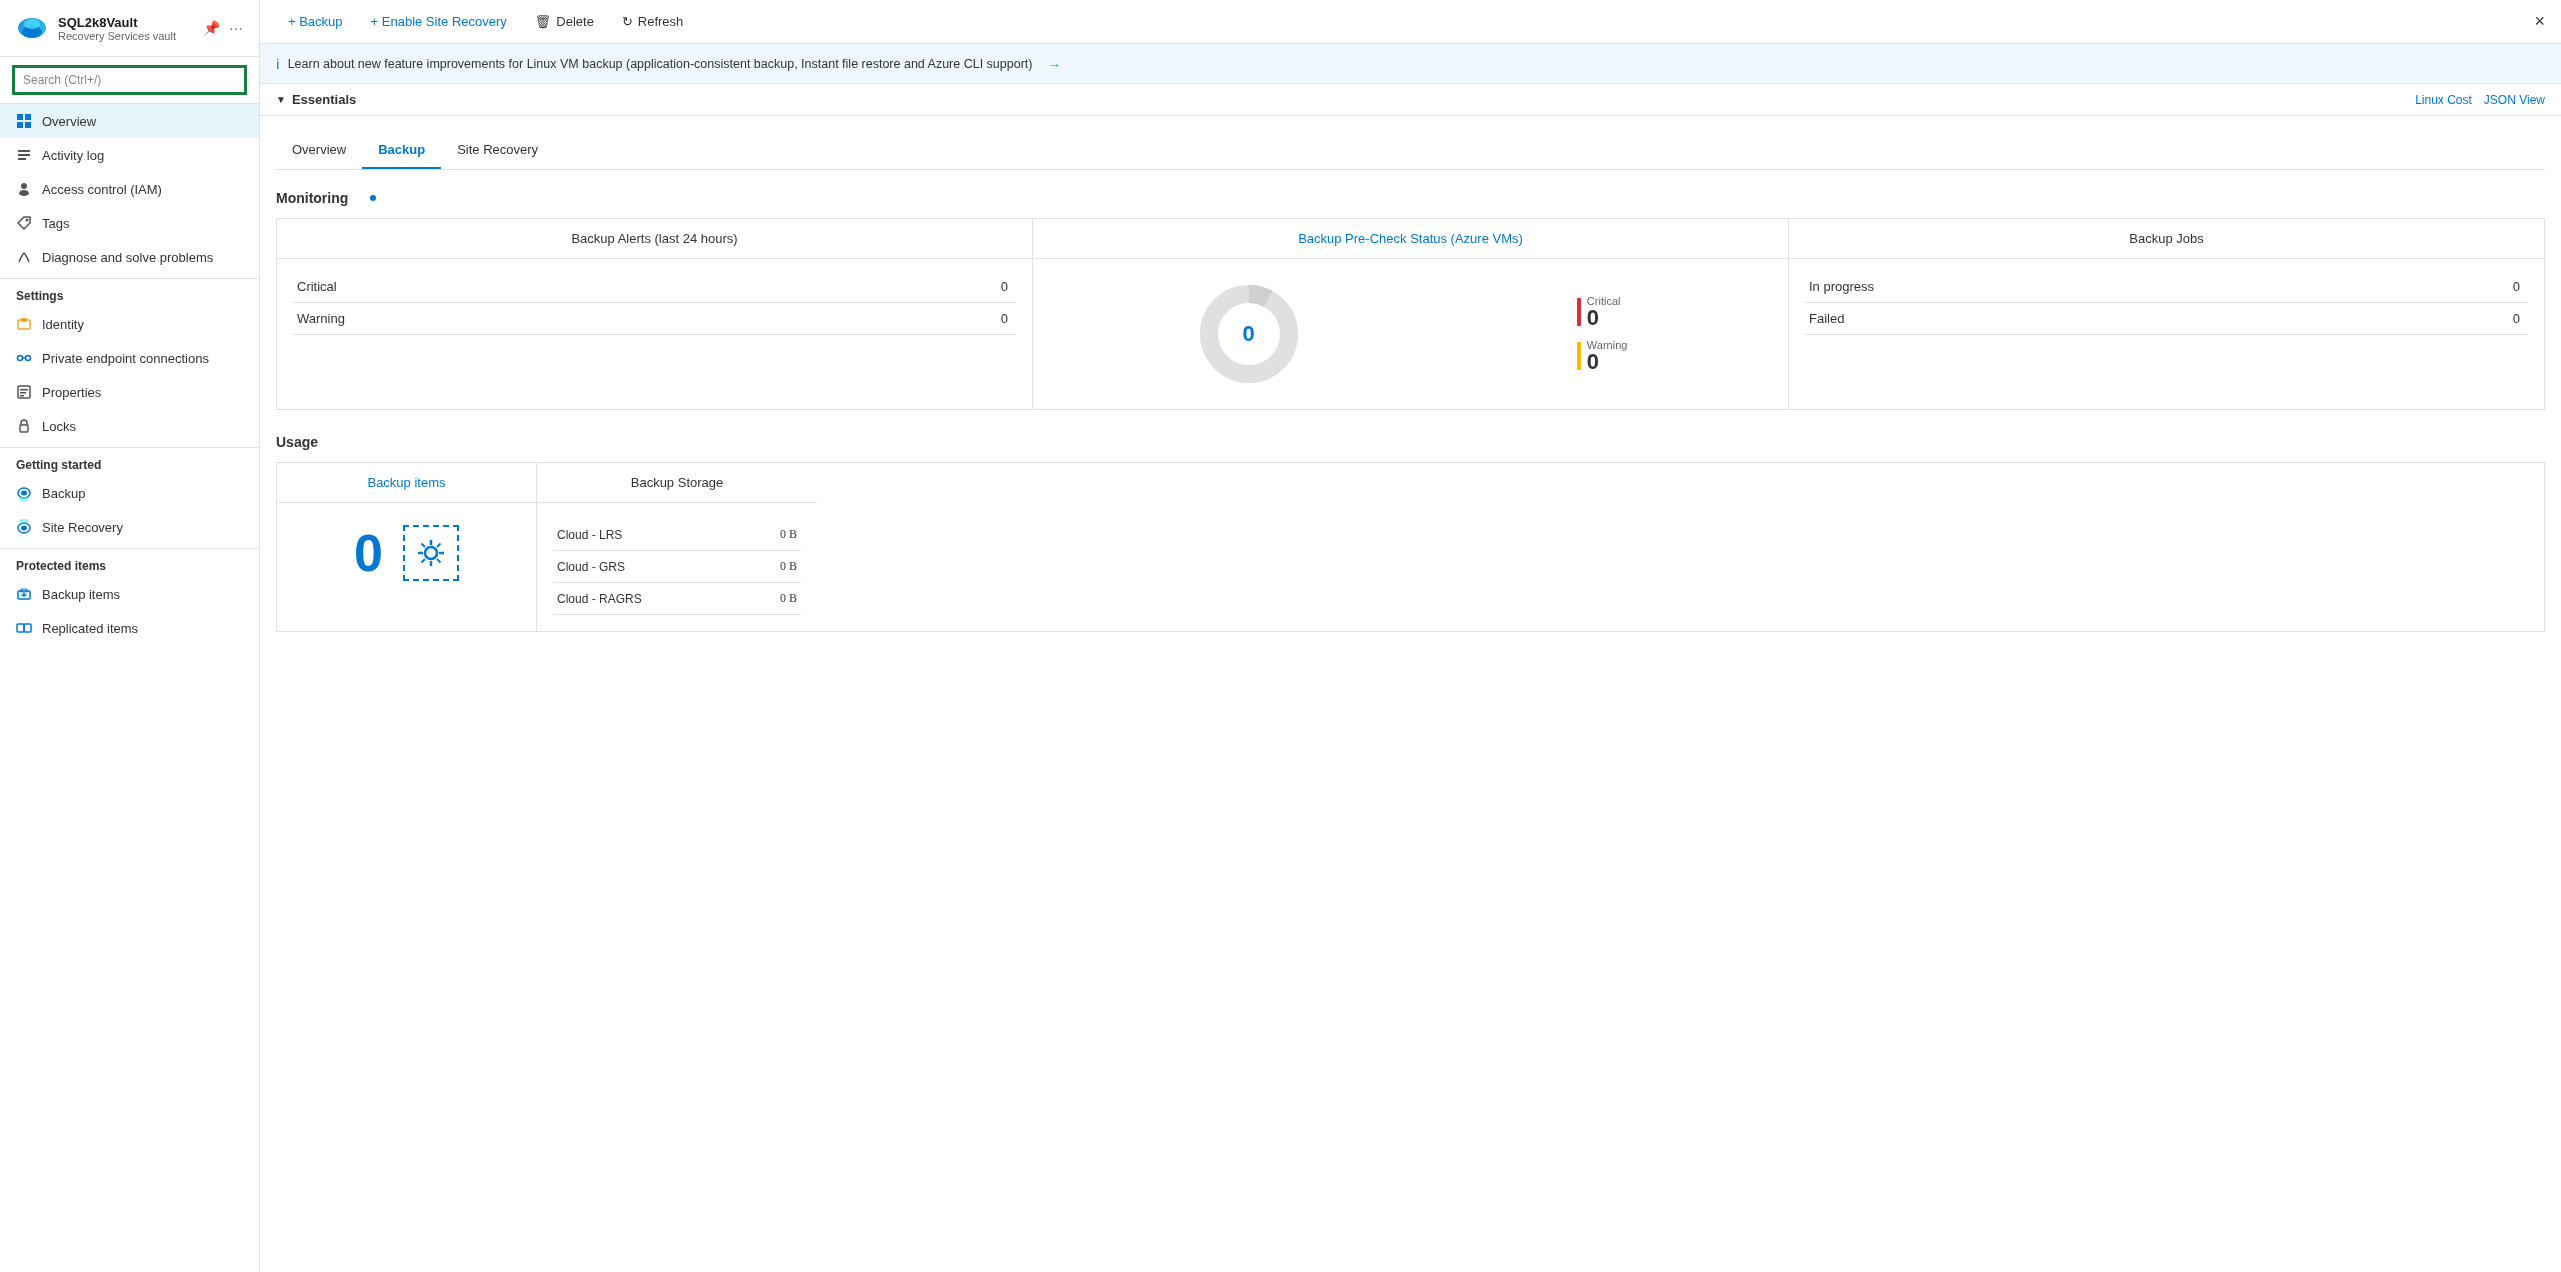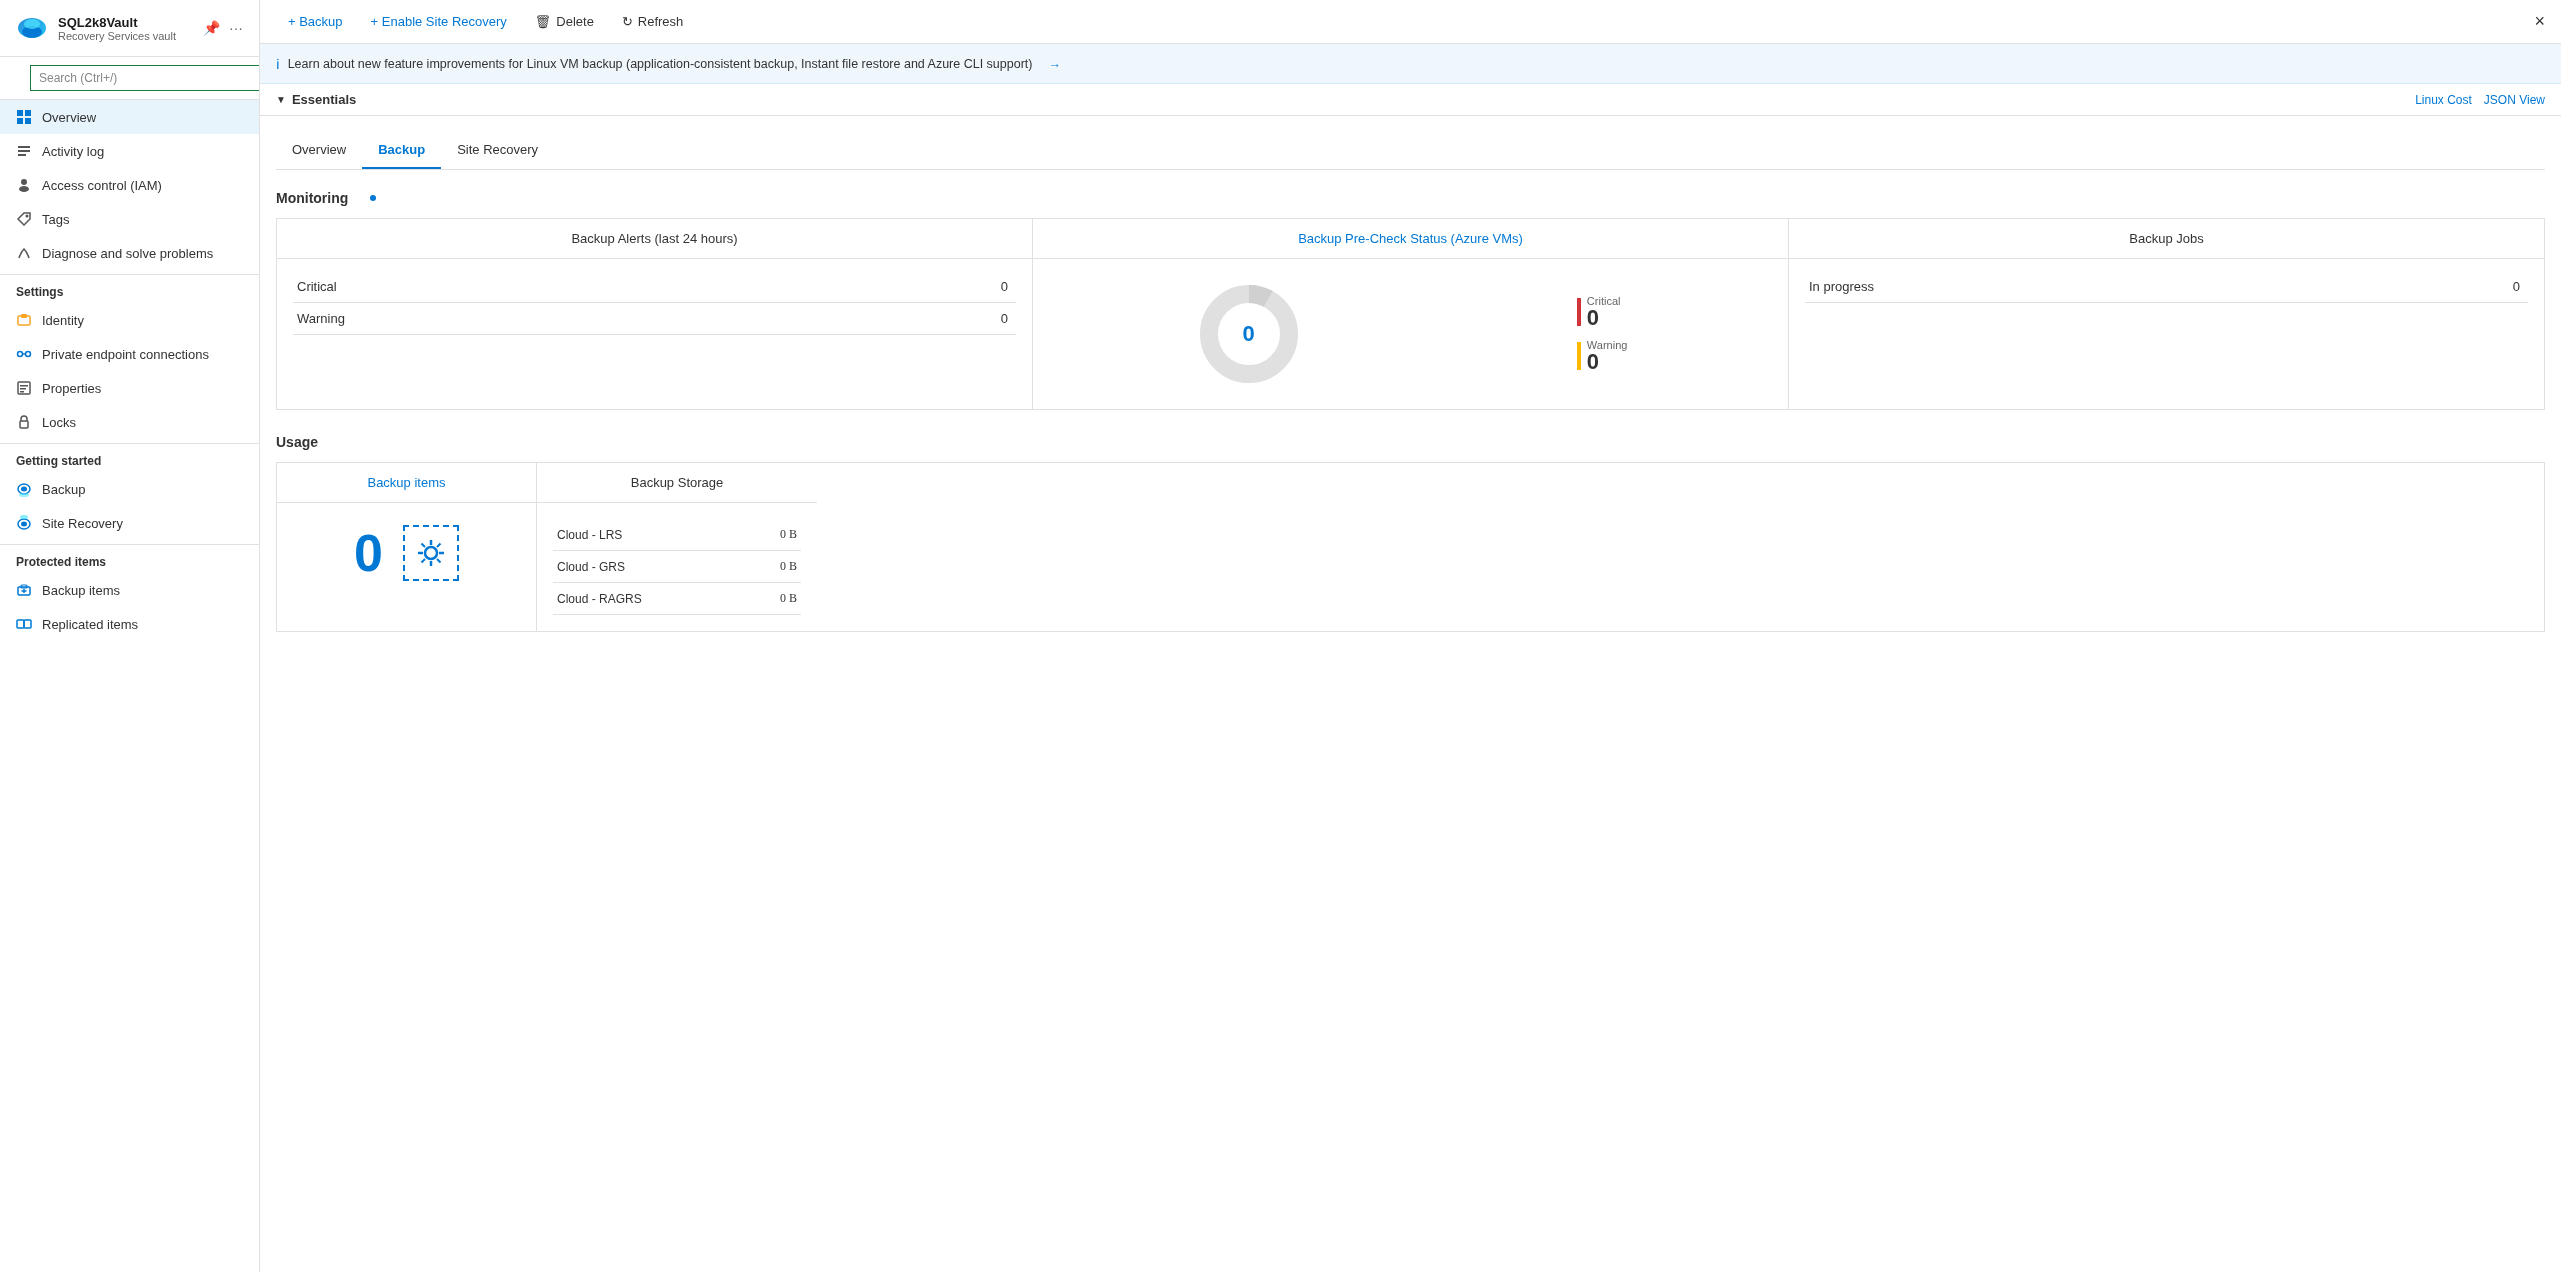--- a/index.html
+++ b/index.html
@@ -9,21 +9,21 @@
     .sidebar { width: 260px; background: #fff; border-right: 1px solid #e0e0e0; display: flex; flex-direction: column; flex-shrink: 0; overflow-y: auto; }
     .sidebar-header { padding: 12px 16px; border-bottom: 1px solid #e0e0e0; display: flex; align-items: center; gap: 10px; }
     .sidebar-logo { width: 32px; height: 32px; flex-shrink: 0; }
     .sidebar-title-wrap { flex: 1; }
     .sidebar-title { font-size: 13px; font-weight: 600; color: #1a1a1a; }
     .sidebar-subtitle { font-size: 11px; color: #666; }
     .sidebar-header-icons { display: flex; gap: 8px; color: #666; font-size: 14px; }
     .sidebar-header-icons span { cursor: pointer; }
 
     .sidebar-search { padding: 8px 12px; border-bottom: 1px solid #e0e0e0; }
-    .sidebar-search input { width: 100%; border: 1px solid #15803d; padding: 5px 8px; font-size: 12px; color: #333; outline: none; margin-left: 18px; }
+    .sidebar-search input { width: 100%; border: 3px solid #15803d; padding: 5px 8px; font-size: 12px; color: #333; outline: none; }
     .sidebar-search input::placeholder { color: #888; }
 
     .sidebar-nav { flex: 1; overflow-y: auto; padding-bottom: 20px; }
     .nav-item { display: flex; align-items: center; gap: 10px; padding: 9px 16px; cursor: pointer; color: #333; font-size: 13px; }
     .nav-item.active { background: #e8f4fc; }
     .nav-icon { width: 16px; height: 16px; flex-shrink: 0; display: flex; align-items: center; justify-content: center; }
     .nav-section-label { padding: 10px 16px 4px; font-size: 12px; font-weight: 600; color: #333; border-top: 1px solid #e0e0e0; margin-top: 4px; }
 
     
     .sidebar-nav::-webkit-scrollbar { width: 4px; }
@@ -392,20 +392,24 @@
         <div class="card-header">
           <span>Backup Jobs</span>
         </div>
         <div class="card-body">
           <table class="jobs-table">
             <tbody>
                 <tr>
               <td>In progress</td>
               <td>0</td>
             </tr>
+            <tr>
+              <td>Failed</td>
+              <td>0</td>
+            </tr>
           </tbody>
             </table>
         </div>
       </div>
 
     </div>
 
     <div class="section-title">
       <span>Usage</span>
     </div>

